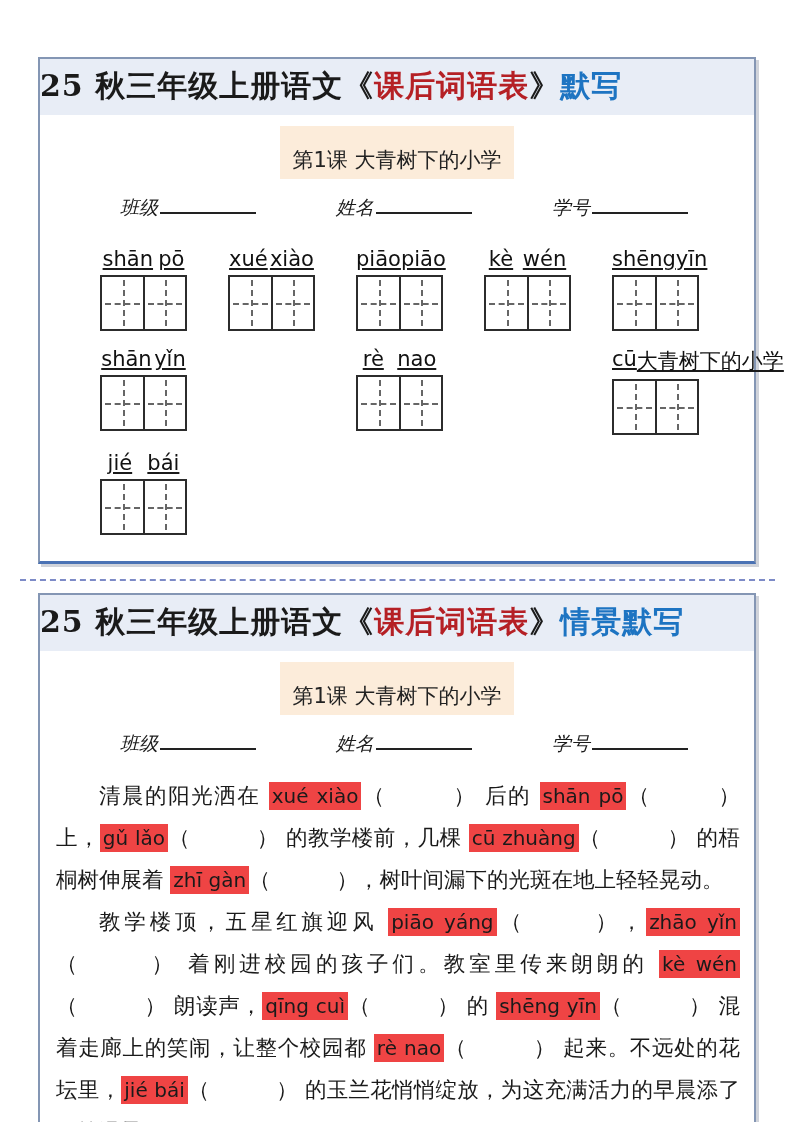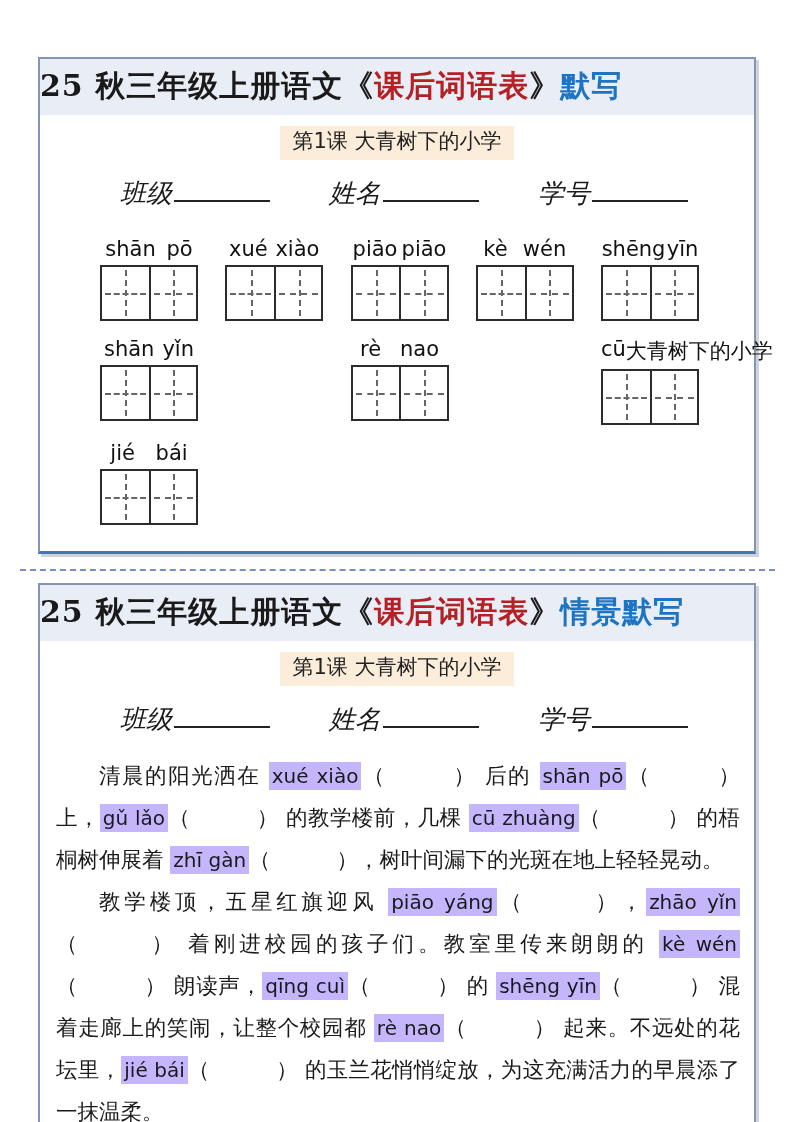--- a/index.html
+++ b/index.html
@@ -29,40 +29,40 @@
     font-family:"DejaVu Serif","Liberation Serif",serif;
   }
   .t-red  { color:#b52025; }
   .t-blue { color:#1d74c2; }
 
   
   .subtitle-row { text-align:center; margin:11px 0 6px; }
   .subtitle {
     display:inline-block; background:#fcecda; color:#222;
     font-family:"DejaVu Sans","Liberation Sans",sans-serif;
-    font-size:21px; padding:1px 12px 5px;
+    font-size:21px; padding:20px 12px 5px;
   }
 
   
   .fields {
     display:flex; justify-content:space-between;
     padding:10px 66px 6px 80px;
-    font-size:26px; font-style:italic;gap:45px;
+    font-size:19px; font-style:italic;gap:45px;
   }
   .field { white-space:nowrap; }
   .field .line {
     display:inline-block; width:96px; height:1em;
     border-bottom:2px solid #222; margin-left:2px;
   }
 
   
   .word-grid { padding:4px 55px 26px 60px; }
   .word-row { display:flex; justify-content:space-between; margin-top:16px; }
   .word-row.single { justify-content:flex-start; }
-  .word-unit { width:98px; }
+  .word-unit { width:87px;text-decoration:underline; }
   .pinyin {
     display:flex; justify-content:space-around;
     font-family:"DejaVu Sans","Liberation Sans",sans-serif;
     font-size:21px; color:#111; margin-bottom:4px;
   }
   .pinyin span { white-space:nowrap; text-align:center; }
   .tbox { display:flex; border:2px solid #2c2c2c; background:#fff; }
   .cell { width:51px; height:52px; position:relative; }
   .cell + .cell { border-left:2px solid #2c2c2c; }
   .cell::before {
@@ -80,21 +80,21 @@
     margin:15px 18px 12px 20px;
   }
 
   
   .paragraphs { padding:12px 14px 20px 16px; }
   p.ctx {
     font-size:21.5px; line-height:42px;
     text-align:justify; text-indent:2em;
   }
   .hl {
-    background:#c4b5fd;
+    background:#ef4444;
     font-family:"DejaVu Sans","Liberation Sans",sans-serif;
     font-size:20px; padding:2px 3px;
   }
   .blank { white-space:nowrap; }
   .blank .gap { display:inline-block; width:66px; }
 </style>
 </head>
 <body>
 
 <div class="page">

